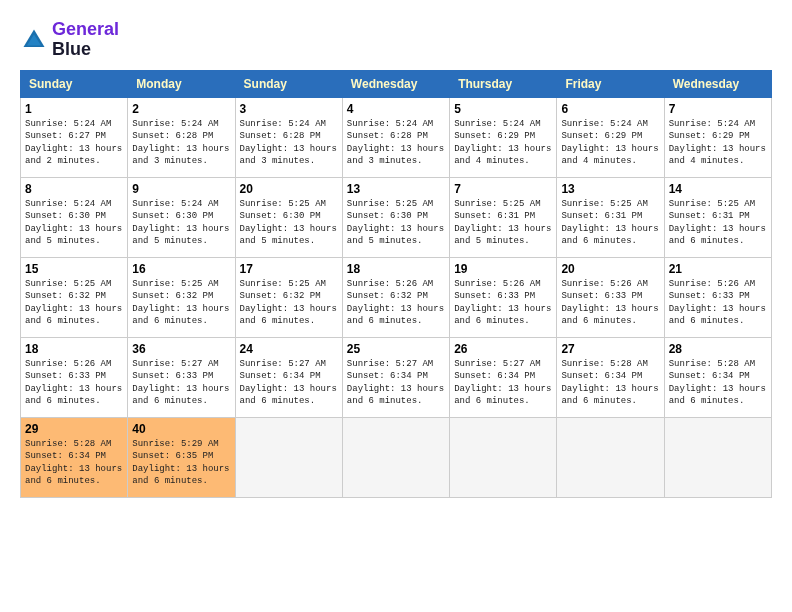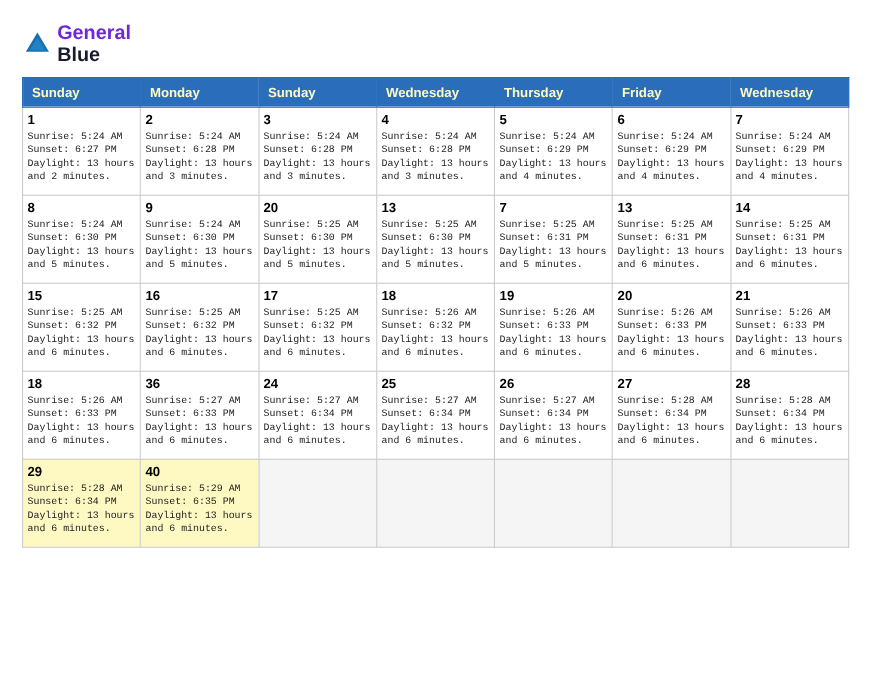--- a/index.html
+++ b/index.html
@@ -62,21 +62,21 @@
     }
     tbody tr td {
       vertical-align: top;
       border: 1px solid #ccc;
       padding: 4px;
       width: 14.28%;
       height: 80px;
       background: #fff;
     }
     tbody tr:last-child td {
-      background: #fef9c3;
+      background: #fdba74;
     }
     .day-num {
       font-size: 12px;
       font-weight: bold;
       display: block;
       margin-bottom: 2px;
     }
     .day-info {
       font-size: 9px;
       color: #222;

